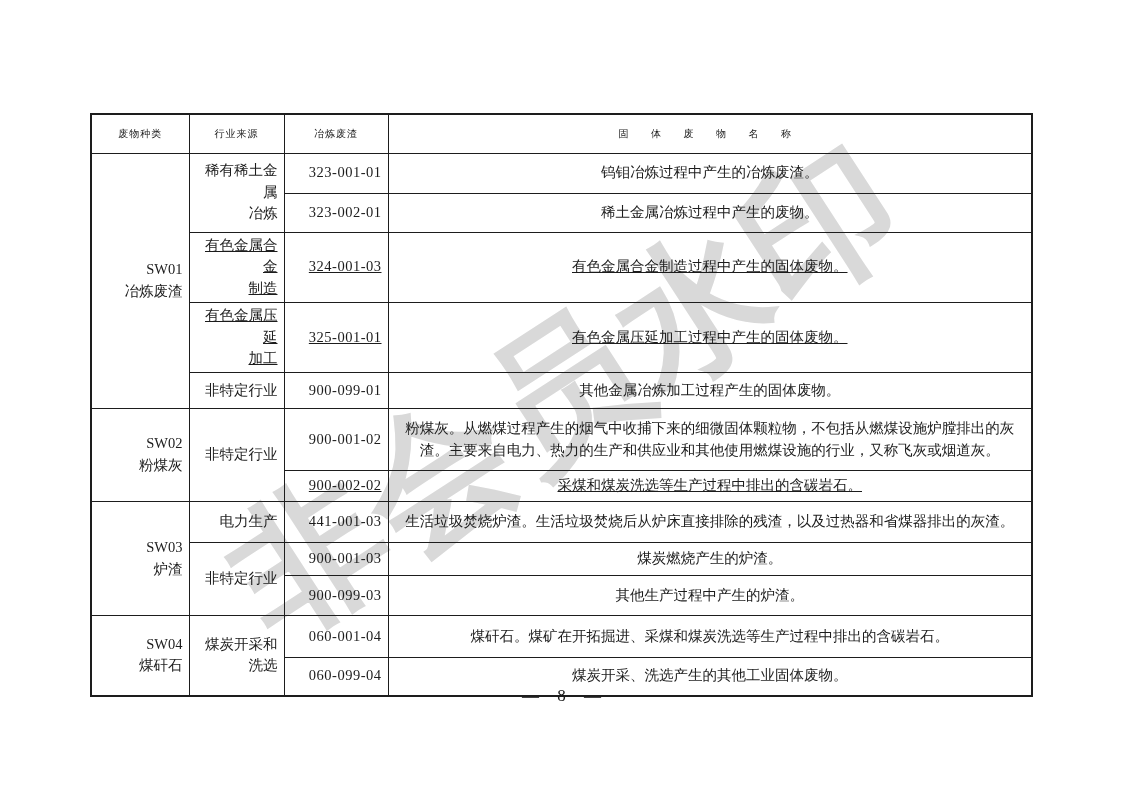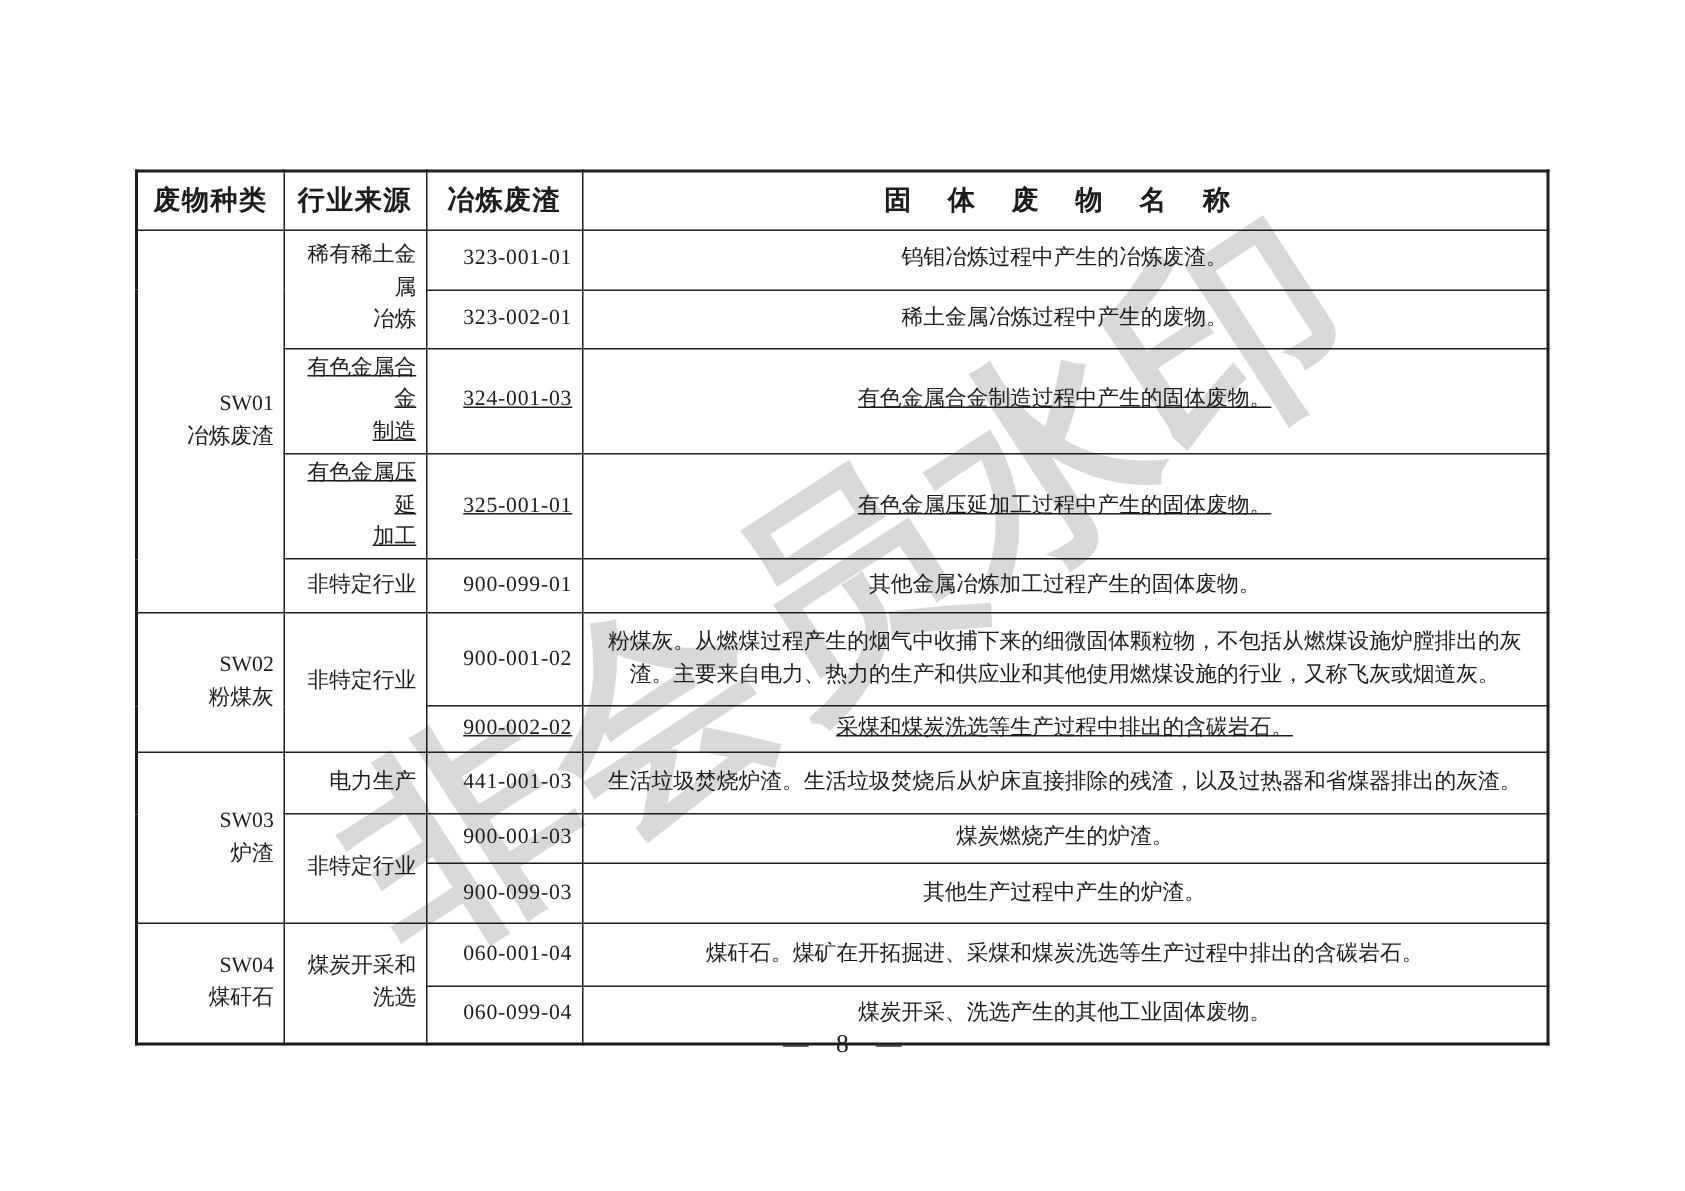--- a/index.html
+++ b/index.html
@@ -50,23 +50,23 @@
   }
   table.waste-table td, table.waste-table th {
     border: 1px solid #1d1d1d;
     background: transparent;
     padding: 2px 6px;
     vertical-align: middle;
     line-height: 1.5;
     overflow: hidden;
   }
   th {
-    font-weight: bold;
+    font-weight: normal;
     text-align: center;
-    font-size: 18px;
+    font-size: 10px;
     letter-spacing: 1px;
   }
   th.name-header { letter-spacing: 10px; }
   td.cat, td.ind, td.code {
     text-align: right;
     white-space: pre-line;
   }
   td.code { letter-spacing: 0.5px; }
   td.name { text-align: center; padding-left: 8px; padding-right: 8px; }
   tr.h39  { height: 39px; }

